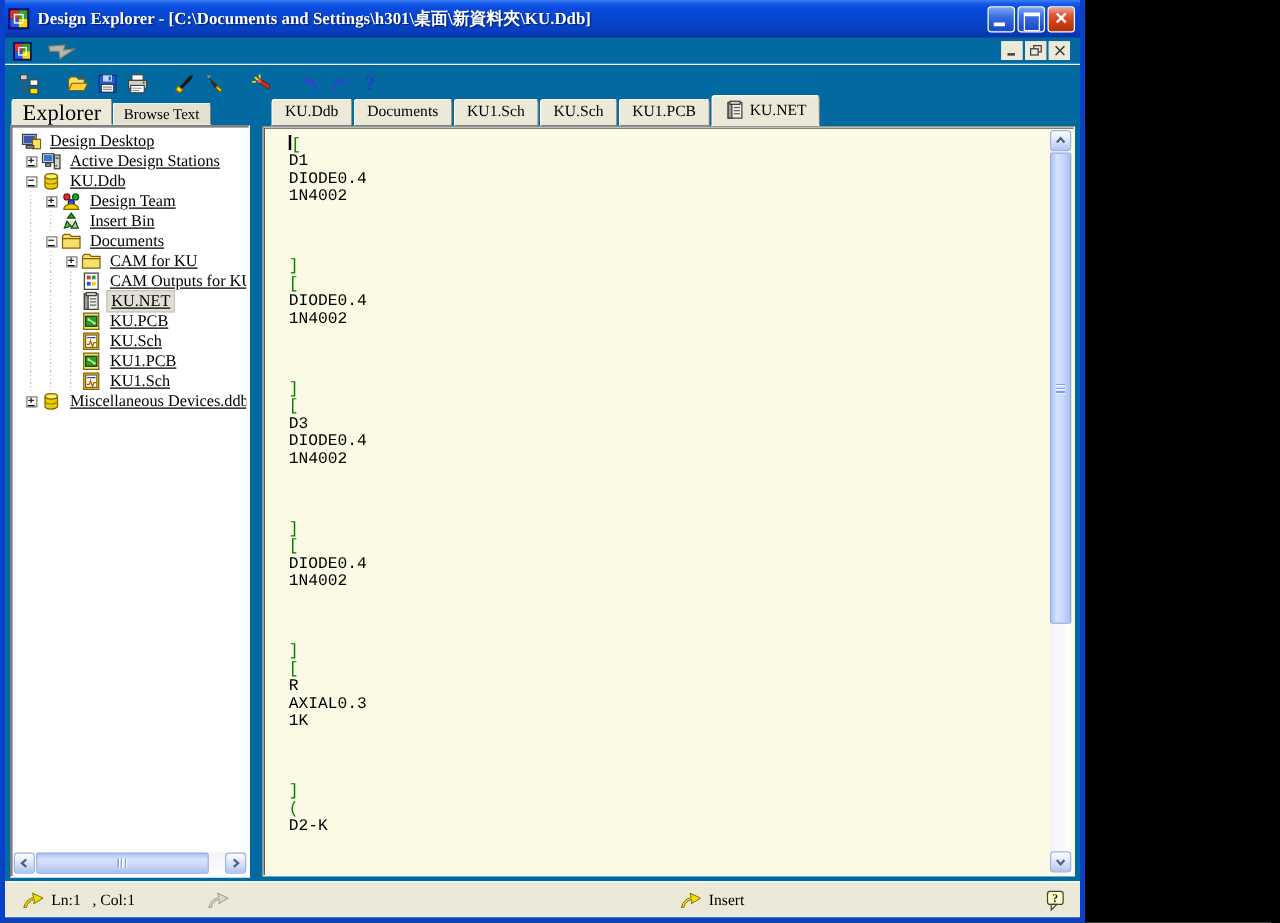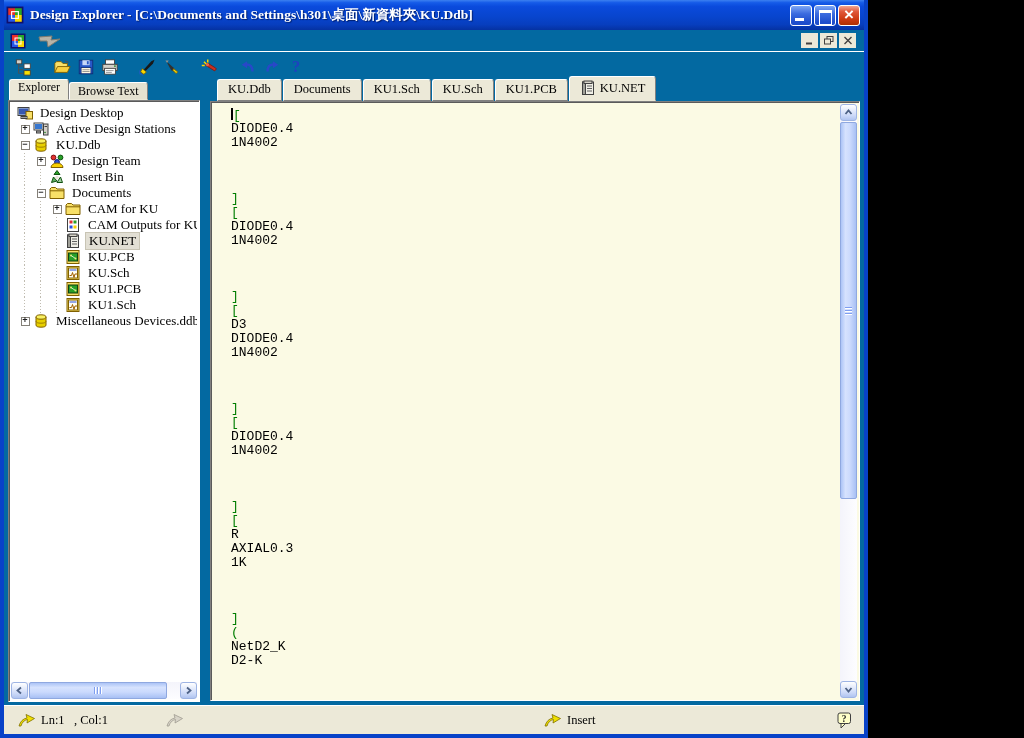--- a/index.html
+++ b/index.html
@@ -46,31 +46,31 @@
   .tool-btn { width:24px; height:23px; display:inline-flex; align-items:center; justify-content:center;
     background:transparent; border:1px solid transparent; cursor:pointer; }
   .tool-btn svg { width:20px; height:20px; }
   .tgap { width:14px; }
 
   
   .main { position:absolute; left:0; right:0; top:78px; height:627px; }
 
   .left-panel { position:absolute; left:4px; top:2px; width:192px; height:622px; }
   .panel-tabs { height:20px; display:flex; padding-left:1px; }
-  .ptab { font-size:12px; padding:1px 8px 2px; background:#ECE9D8; border:1px solid;
+  .ptab { font-size:18px; padding:1px 8px 2px; background:#ECE9D8; border:1px solid;
     border-color:#FFF #808080 #ECE9D8 #FFF; border-radius:3px 3px 0 0; cursor:pointer; white-space:nowrap; }
   .ptab.active { position:relative; z-index:2; padding-top:0; margin-top:-1px; border-bottom-color:#ECE9D8; }
   .ptab:not(.active) { margin-top:2px; font-size:12px; background:#E4E1D0; }
 
   .sunken { border-top:1px solid #808080; border-left:1px solid #808080;
     border-bottom:1px solid #fff; border-right:1px solid #fff;
     box-shadow:inset 1px 1px 0 #5A5A5A; }
 
   .tree-box { position:absolute; left:0; right:0; top:20px; bottom:0; background:#fff; overflow:hidden; }
-  .tree { position:absolute; inset:2px 2px 19px 2px; overflow:hidden; padding-top:2px; }
+  .tree { position:absolute; inset:2px 2px 19px 2px; overflow:hidden; padding-top:2px;text-decoration:underline; }
   .trow { display:flex; align-items:center; height:16px; font-size:13px; white-space:nowrap;
     padding-left:6px; cursor:pointer; }
   .sp { width:16px; height:16px; flex:0 0 16px;
     background-image:repeating-linear-gradient(to bottom,#C0BCB0 0 1px,transparent 1px 3px);
     background-size:1px 100%; background-position:7px 0; background-repeat:no-repeat; }
   .twislot { width:16px; height:16px; flex:0 0 16px; display:flex; align-items:center; justify-content:center; }
   .twisty { width:9px; height:9px; border:1px solid #848078; background:#fff;
     font:bold 9px/7px "Liberation Mono",monospace; text-align:center; color:#202020; cursor:pointer; }
   .ticon { width:16px; height:16px; flex:0 0 16px; margin-right:4px; }
   .ticon svg { width:16px; height:16px; }
@@ -508,20 +508,21 @@
                 <line x1="7" y1="6" x2="12" y2="6" stroke="#606060"></line>
                 <line x1="7" y1="8.5" x2="12" y2="8.5" stroke="#606060"></line>
                 <line x1="7" y1="11" x2="12" y2="11" stroke="#606060"></line>
               </svg></span>
             <span>KU.NET</span>
           </span>
         </div>
       <div class="edit-box sunken">
         <div class="lines">
             <div class="line grn"><span class="caret"></span>[</div>
+            <div class="line">D1</div>
             <div class="line">DIODE0.4</div>
             <div class="line">1N4002</div>
             <div class="line"></div>
             <div class="line"></div>
             <div class="line"></div>
             <div class="line grn">]</div>
             <div class="line grn">[</div>
             <div class="line">DIODE0.4</div>
             <div class="line">1N4002</div>
             <div class="line"></div>
@@ -545,21 +546,20 @@
             <div class="line grn">]</div>
             <div class="line grn">[</div>
             <div class="line">R</div>
             <div class="line">AXIAL0.3</div>
             <div class="line">1K</div>
             <div class="line"></div>
             <div class="line"></div>
             <div class="line"></div>
             <div class="line grn">]</div>
             <div class="line grn">(</div>
-            <div class="line">NetD2_K</div>
             <div class="line">D2-K</div>
           </div>
         <div class="vscroll">
           <span class="sb-btn sb-up">
               <svg viewBox="0 0 9 9">
                 <path d="M1.5 6 L4.5 2.5 L7.5 6" stroke="#4D6185" stroke-width="1.8" fill="none"></path>
               </svg>
             </span>
           <span class="vthumb"></span>
           <span class="sb-btn sb-down">

